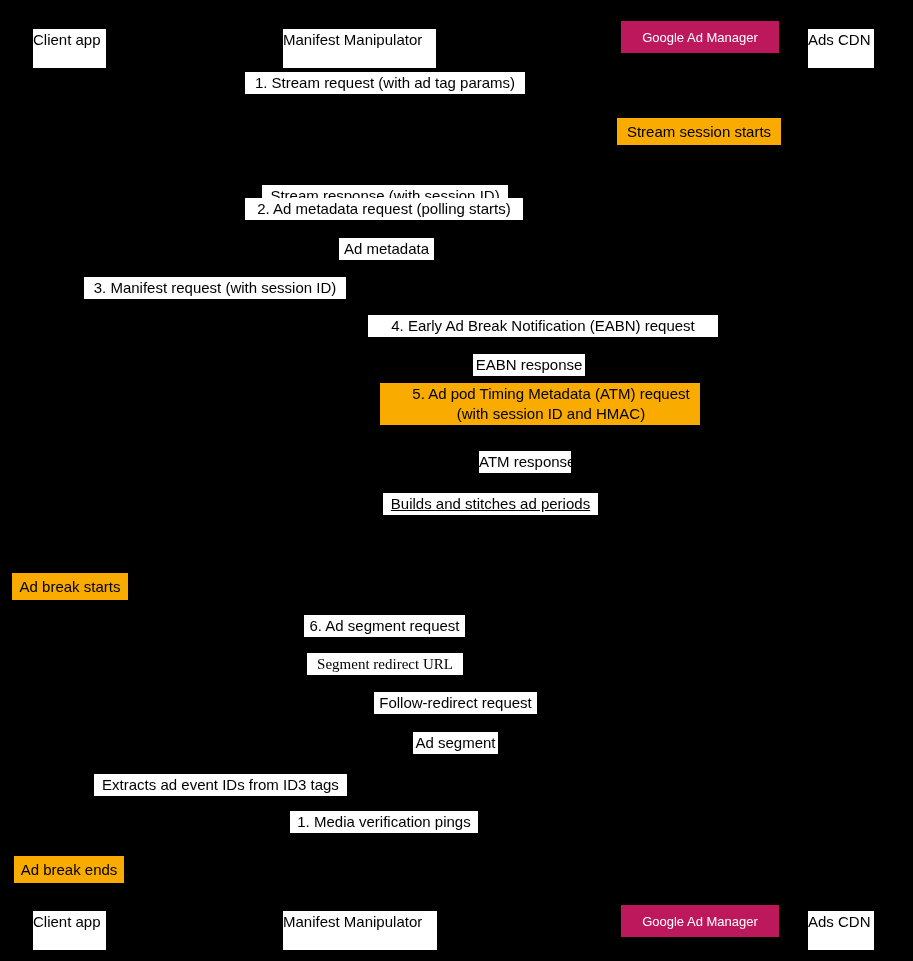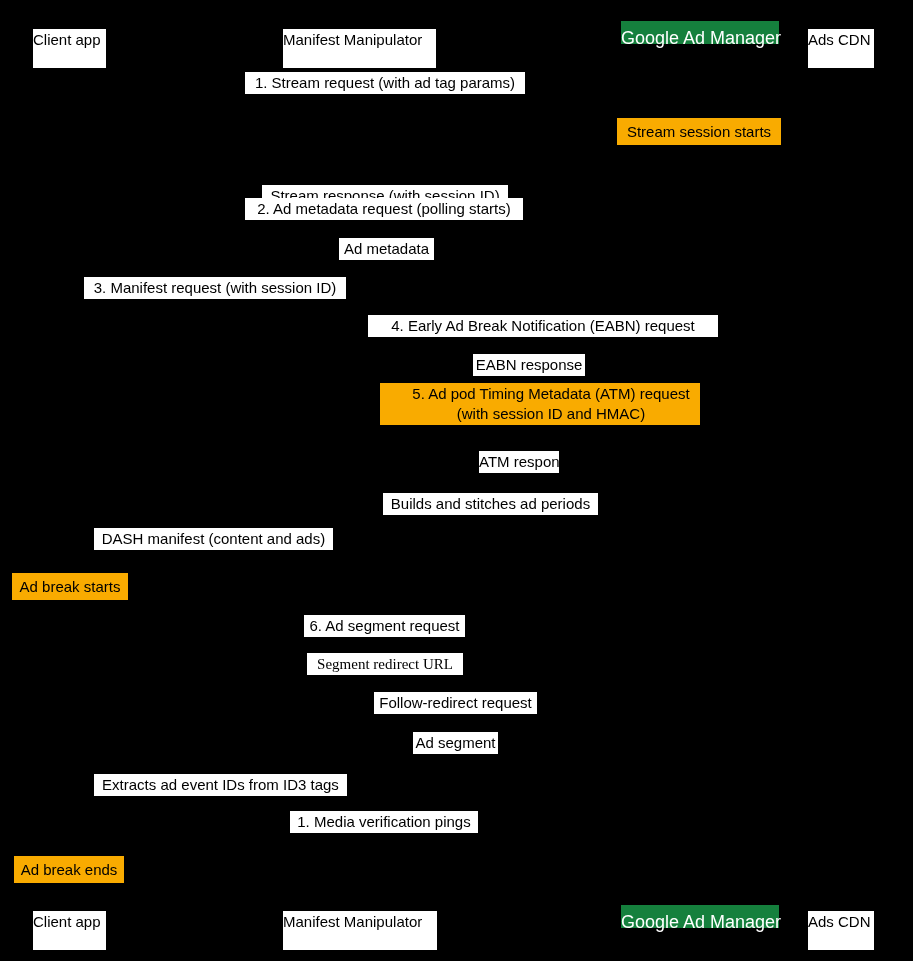--- a/index.html
+++ b/index.html
@@ -30,25 +30,25 @@
     background: #ffffff;
     color: #000000;
     font-size: 15px;
     line-height: 21px;
     height: 39px;
     text-align: left;
     white-space: nowrap;
   }
   .actor-blue {
     position: absolute;
-    background: #15803d;
+    background: #be185d;
     color: #ffffff;
-    font-size: 18px;
+    font-size: 13px;
     line-height: 34px;
-    height: 23px;
+    height: 32px;
     text-align: center;
     white-space: nowrap;
   }
   .note {
     position: absolute;
     background: #f9ab00;
     color: #000000;
     font-size: 15px;
     display: flex;
     align-items: center;
@@ -70,22 +70,22 @@
   
   #m-stream-request   { left: 245px; top: 72px;  width: 280px; }
   #note-session       { left: 617px; top: 118px; width: 164px; height: 27px; }
   #m-stream-response  { left: 262px; top: 161px; width: 246px; margin-top: 24px; }
   #m-admeta-request   { left: 245px; top: 198px; width: 278px; }
   #m-admeta           { left: 339px; top: 238px; width: 95px;  }
   #m-manifest-request { left: 84px;  top: 277px; width: 262px; }
   #m-eabn-request     { left: 368px; top: 315px; width: 350px; }
   #m-eabn-response    { left: 473px; top: 354px; width: 112px; }
   #note-atm           { left: 380px; top: 383px; width: 298px; height: 42px; }
-  #m-atm-response     { left: 479px; top: 451px; width: 80px; }
-  #m-builds           { left: 383px; top: 493px; width: 215px; }
+  #m-atm-response     { left: 479px; top: 451px; width: 92px; }
+  #m-builds           { left: 383px; top: 493px; width: 215px; text-decoration: underline; }
   #m-dash             { left: 94px;  top: 528px; width: 239px; }
   #note-break-starts  { left: 12px;  top: 573px; width: 116px; height: 27px; }
   #m-adseg-request    { left: 304px; top: 615px; width: 161px; }
   #m-seg-redirect     { left: 307px; top: 653px; width: 156px; font-family: Liberation Serif, serif; }
   #m-follow-redirect  { left: 374px; top: 692px; width: 163px; }
   #m-adseg            { left: 413px; top: 732px; width: 85px;  }
   #m-extracts         { left: 94px;  top: 774px; width: 253px; }
   #m-pings            { left: 290px; top: 811px; width: 188px; }
   #note-break-ends    { left: 14px;  top: 856px; width: 110px; height: 27px; }
 
@@ -110,21 +110,20 @@
   <div class="msg" id="m-stream-response">Stream response (with session ID)</div>
   <div class="msg" id="m-admeta-request">2. Ad metadata request (polling starts)</div>
   <div class="msg" id="m-admeta">Ad metadata</div>
   <div class="msg" id="m-manifest-request">3. Manifest request (with session ID)</div>
   <div class="msg" id="m-eabn-request">4. Early Ad Break Notification (EABN) request</div>
   <div class="msg" id="m-eabn-response">EABN response</div>
   <div class="note note--multiline" id="note-atm">5. Ad pod Timing Metadata (ATM) request
 (with session ID and HMAC)</div>
   <div class="msg" id="m-atm-response">ATM response</div>
   <div class="msg" id="m-builds">Builds and stitches ad periods</div>
-  <div class="msg" id="m-dash">DASH manifest (content and ads)</div>
   <div class="note" id="note-break-starts">Ad break starts</div>
   <div class="msg" id="m-adseg-request">6. Ad segment request</div>
   <div class="msg" id="m-seg-redirect">Segment redirect URL</div>
   <div class="msg" id="m-follow-redirect">Follow-redirect request</div>
   <div class="msg" id="m-adseg">Ad segment</div>
   <div class="msg" id="m-extracts">Extracts ad event IDs from ID3 tags</div>
   <div class="msg" id="m-pings">1. Media verification pings</div>
   <div class="note" id="note-break-ends">Ad break ends</div>
 
   <div class="actor" id="client-bottom">Client app</div>

